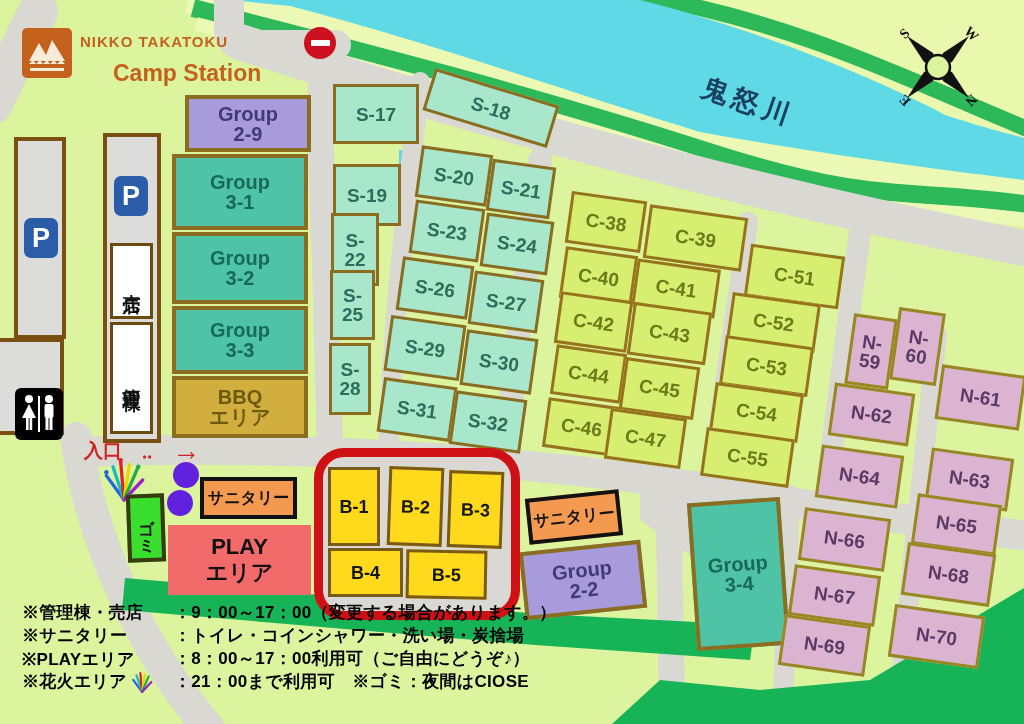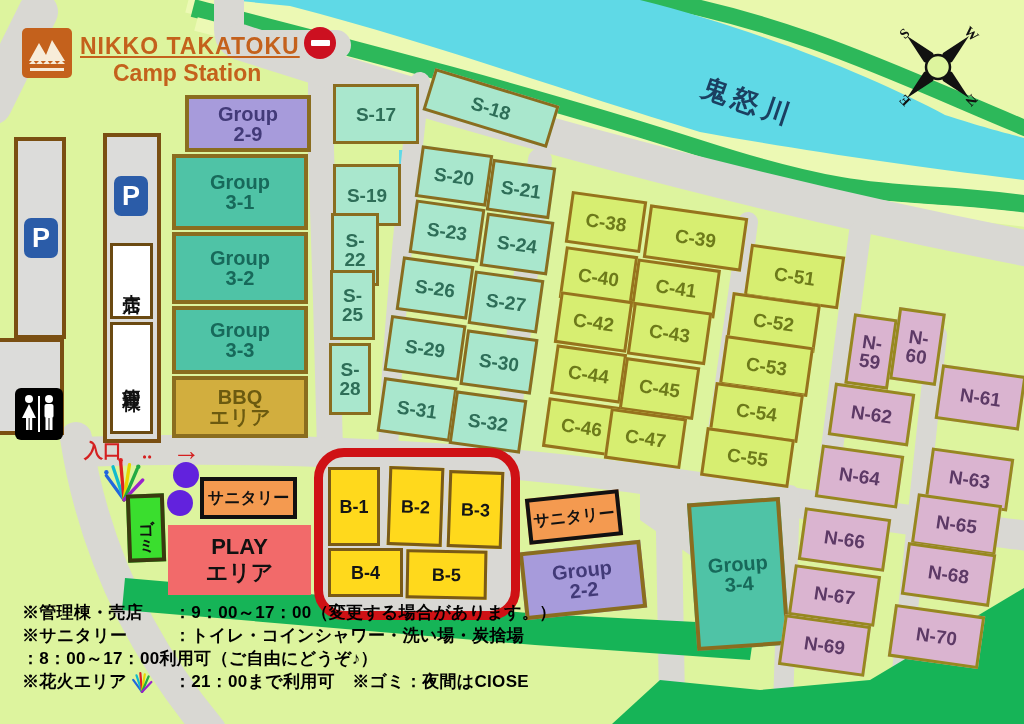--- a/index.html
+++ b/index.html
@@ -23,22 +23,22 @@
   .vtext{writing-mode:vertical-rl;text-orientation:upright;letter-spacing:2px;font-weight:800;color:#111;}
   .whitebox{position:absolute;background:#fff;border:3px solid #6b4a12;box-sizing:border-box;z-index:4;
     display:flex;align-items:center;justify-content:center;font-size:18px;}
   .facility{position:absolute;box-sizing:border-box;display:flex;align-items:center;justify-content:center;z-index:5;}
 
   #b-outline{position:absolute;left:314px;top:448px;width:206px;height:172px;background:#d9d8d4;
     border:9px solid var(--red);border-radius:30px;box-sizing:border-box;z-index:4;}
 
   #logo-box{position:absolute;left:22px;top:28px;width:50px;height:50px;background:var(--accent);
     border-radius:5px;z-index:6;display:flex;align-items:center;justify-content:center;}
-  #logo-title{position:absolute;left:80px;top:33px;font-size:23px;font-weight:800;color:var(--accent);
-    letter-spacing:1px;z-index:6;white-space:nowrap;text-decoration:underline;}
+  #logo-title{position:absolute;left:80px;top:33px;font-size:15px;font-weight:800;color:var(--accent);
+    letter-spacing:1px;z-index:6;white-space:nowrap;}
   #logo-sub{position:absolute;left:113px;top:60px;font-size:23px;font-weight:800;color:var(--accent);z-index:6;}
 
   #no-entry{position:absolute;left:304px;top:27px;width:32px;height:32px;border-radius:50%;background:#cc1020;
     z-index:6;display:flex;align-items:center;justify-content:center;}
   #no-entry .bar{width:19px;height:6px;background:#fff;border-radius:1px;}
 
   #river-label{position:absolute;left:700px;top:84px;transform:rotate(19deg);font-size:27px;font-weight:800;
     color:#1b3f60;letter-spacing:5px;z-index:2;}
 
   #entrance{position:absolute;left:84px;top:438px;display:flex;align-items:center;gap:20px;z-index:6;
@@ -191,20 +191,23 @@
         </span>
       <span>：9：00～17：00（変更する場合があります。）</span>
     </div>
     <div class="note-row">
       <span class="nlabel">
           <span>※サニタリー</span>
         </span>
       <span>：トイレ・コインシャワー・洗い場・炭捨場</span>
     </div>
     <div class="note-row">
+      <span class="nlabel">
+          <span>※PLAYエリア</span>
+        </span>
       <span>：8：00～17：00利用可（ご自由にどうぞ♪）</span>
     </div>
     <div class="note-row">
       <span class="nlabel">
           <span>※花火エリア</span>
         <svg width="22" height="22" viewBox="0 0 40 40">
           <g stroke-width="4" stroke-linecap="round" fill="none">
             <path d="M20,38 L4,16" stroke="#2266dd"></path>
               <path d="M20,38 L10,8" stroke="#11bbcc"></path>
             <path d="M20,38 L17,4" stroke="#dd2222"></path>

